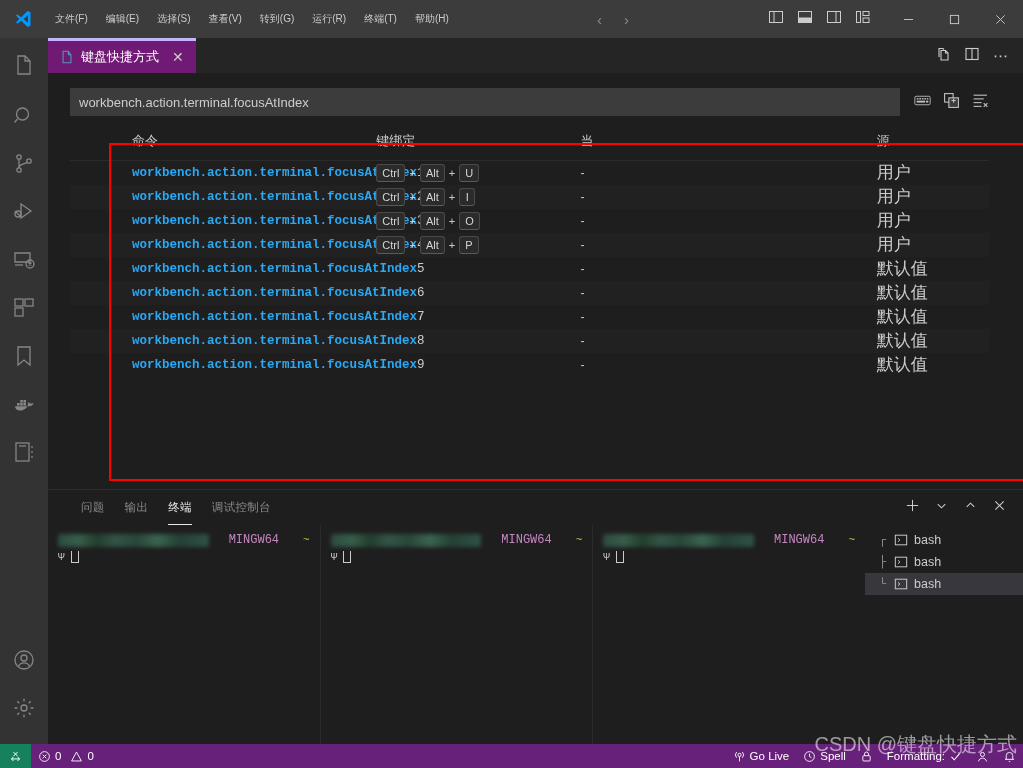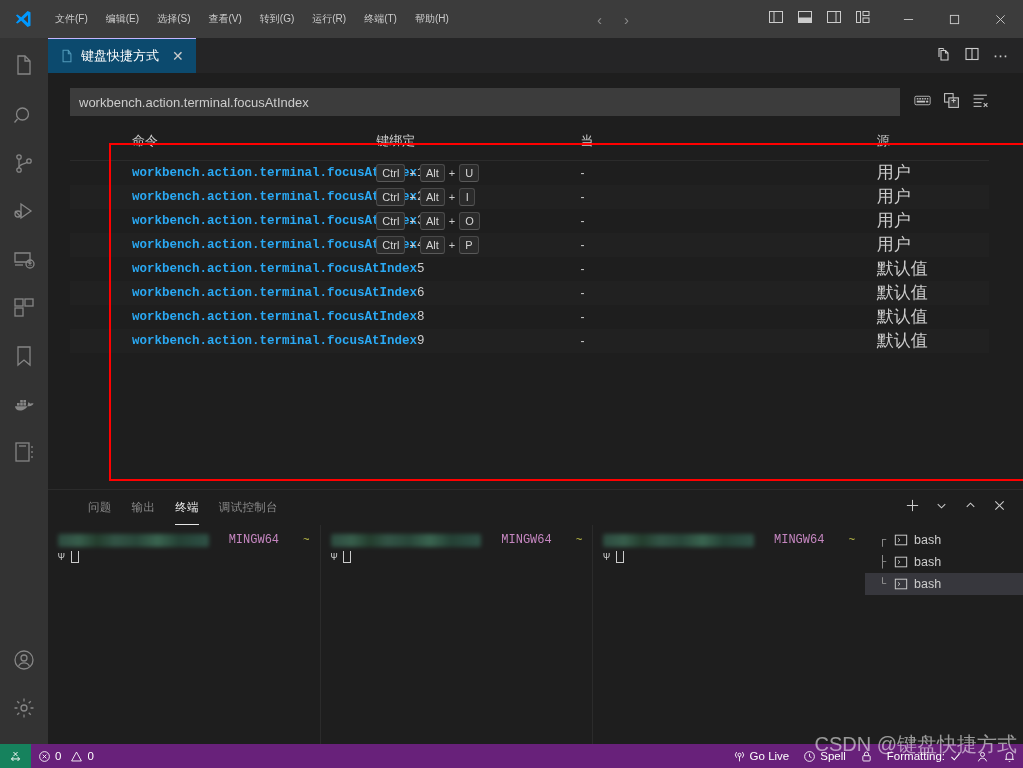--- a/index.html
+++ b/index.html
@@ -45,21 +45,21 @@
     position: relative; color: #868686;
   }
   .act-icon svg { width: 24px; height: 24px; }
   .act-spacer { flex: 1; }
 
   
   .editor-area { flex: 1; display: flex; flex-direction: column; min-width: 0; background: #1e1e1e; }
   .tabbar { height: 35px; background: #252526; display: flex; align-items: stretch; flex: 0 0 35px; }
   .tab {
     display: flex; align-items: center; gap: 7px; padding: 0 10px 0 12px;
-    background: #0c4a6e; border-top: 1px solid #c4b5fd; color: #ffffff; font-size: 13px;
+    background: #701a75; border-top: 3px solid #c4b5fd; color: #ffffff; font-size: 13px;
     max-width: 260px; position: relative;
   }
   .tab .file-icon { color: #519aba; display: flex; }
   .tab .file-icon svg { width: 14px; height: 14px; }
   .tab-label { white-space: nowrap; }
   .tab-close { color: #cccccc; font-size: 14px; line-height: 1; margin-left: 4px; padding: 2px; }
   .tabbar-spacer { flex: 1; background: #252526; }
   .editor-actions { display: flex; align-items: center; gap: 13px; padding: 0 14px; background: #252526; }
   .editor-actions svg { width: 16px; height: 16px; color: #cccccc; }
   .editor-actions .dots { color: #cccccc; font-size: 15px; letter-spacing: 1px; line-height: 1; }
@@ -104,21 +104,21 @@
     border-bottom-color: #5a5a5a; border-radius: 3px; padding: 1px 5px;
     font-size: 11px; color: #d4d4d4; line-height: 14px; min-width: 16px; text-align: center;
   }
   .plus { color: #cccccc; font-size: 11px; }
   .when-dash { color: #cccccc; font-size: 12px; }
   .src-text { font-size: 17px; color: #cccccc; }
 
   
   .panel { height: 255px; flex: 0 0 255px; background: #1e1e1e; display: flex; flex-direction: column; border-top: 1px solid #2b2b2b; }
   .panel-header { height: 35px; flex: 0 0 35px; display: flex; align-items: stretch; background: #1e1e1e; }
-  .panel-tabs { display: flex; align-items: stretch; padding-left: 30px; }
+  .panel-tabs { display: flex; align-items: stretch; padding-left: 23px; }
   .panel-tab {
     display: flex; align-items: center; padding: 0 10px; font-size: 11.5px;
     color: #8a8a8a; letter-spacing: .3px; position: relative; text-transform: uppercase;
   }
   .panel-tab.active { color: #e7e7e7; }
   .panel-tab.active::after {
     content: ''; position: absolute; left: 10px; right: 10px; bottom: 0; height: 1px; background: #e7e7e7;
   }
   .panel-header-spacer { flex: 1; }
   .panel-actions { display: flex; align-items: center; gap: 14px; padding-right: 16px; }
@@ -462,20 +462,26 @@
                   <td class="col-src"><span class="src-text">用户</span></td>
                 </tr>
                 <tr class="kb-row">
                   <td class="col-cmd"><span class="cmd-text"><span class="cmd-match">workbench.action.terminal.focusAtIndex</span><span>5</span></span></td>
                   <td class="col-key"></td>
                   <td class="col-when"><span class="when-dash">-</span></td>
                   <td class="col-src"><span class="src-text">默认值</span></td>
                 </tr>
                 <tr class="kb-row">
                   <td class="col-cmd"><span class="cmd-text"><span class="cmd-match">workbench.action.terminal.focusAtIndex</span><span>6</span></span></td>
+                  <td class="col-key"></td>
+                  <td class="col-when"><span class="when-dash">-</span></td>
+                  <td class="col-src"><span class="src-text">默认值</span></td>
+                </tr>
+                <tr class="kb-row">
+                  <td class="col-cmd"><span class="cmd-text"><span class="cmd-match">workbench.action.terminal.focusAtIndex</span><span>7</span></span></td>
                   <td class="col-key"></td>
                   <td class="col-when"><span class="when-dash">-</span></td>
                   <td class="col-src"><span class="src-text">默认值</span></td>
                 </tr>
                 <tr class="kb-row">
                   <td class="col-cmd"><span class="cmd-text"><span class="cmd-match">workbench.action.terminal.focusAtIndex</span><span>8</span></span></td>
                   <td class="col-key"></td>
                   <td class="col-when"><span class="when-dash">-</span></td>
                   <td class="col-src"><span class="src-text">默认值</span></td>
                 </tr>

